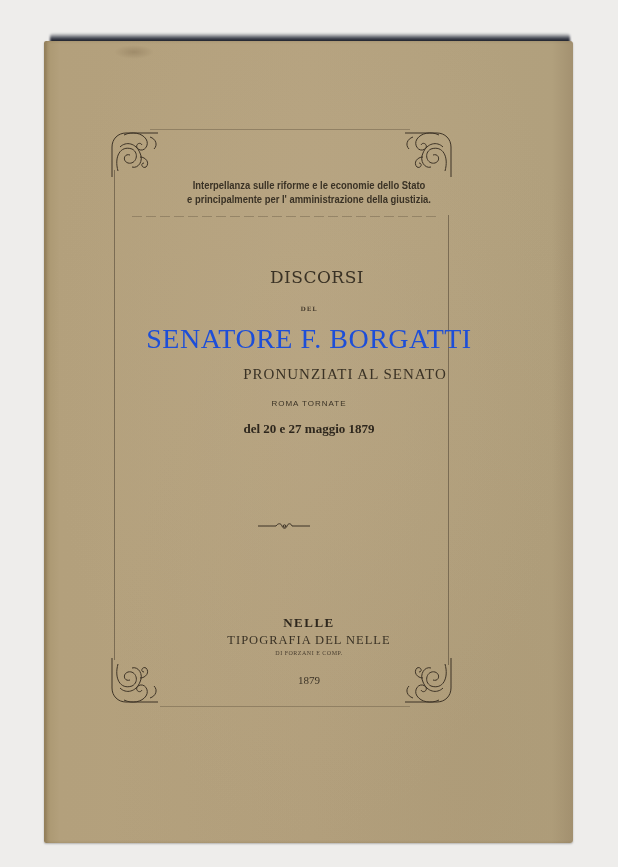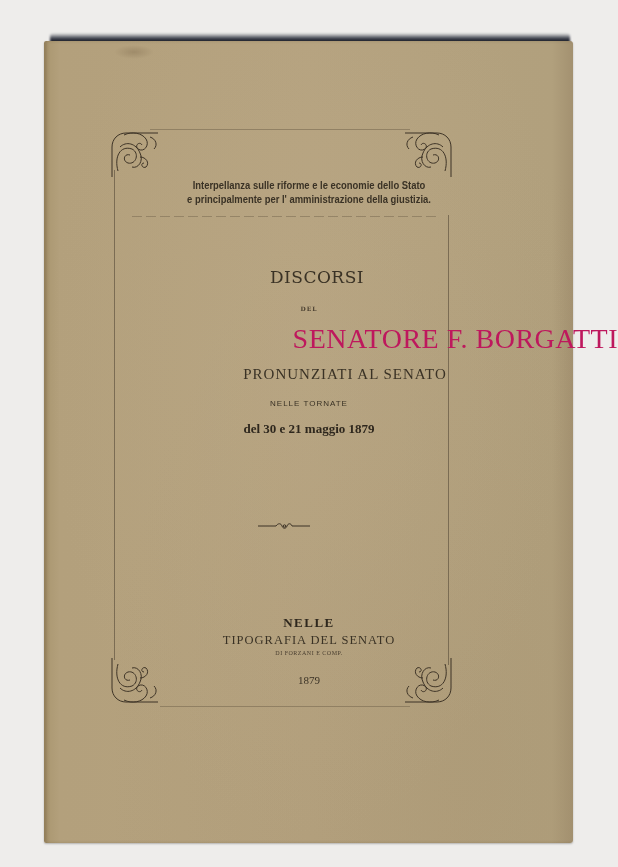--- a/index.html
+++ b/index.html
@@ -42,21 +42,21 @@
       position: absolute; left: 0; width: 618px; text-align: center;
       color: #2e271d; white-space: nowrap;
     }
     .subtitle {
       font-family: "Liberation Sans Narrow", "Liberation Sans", sans-serif;
       font-size: 11.5px; font-weight: bold; letter-spacing: 0px;
       transform: scaleX(0.82); color: #3a3225; line-height: 14px;
     }
     .discorsi { top: 267px; font-size: 17px; letter-spacing: 0.5px; color: #3a3225; font-family: "DejaVu Serif", serif; padding-left: 8px; }
     .del { top: 305px; font-size: 6px; letter-spacing: 1px; font-weight: bold; color: #4a3f30; }
-    .senatore { top: 323px; font-size: 28px; letter-spacing: 0.5px; color: #be185d; font-family: "Liberation Serif", serif; text-align: right; }
+    .senatore { top: 323px; font-size: 28px; letter-spacing: 0.5px; color: #1d4ed8; font-family: "Liberation Serif", serif; }
     .pronunziati { top: 366px; font-size: 15px; letter-spacing: 1px; color: #3a3225; font-family: "Liberation Serif", serif; padding-left: 36px; }
     .nelle { top: 399px; font-size: 8px; letter-spacing: 1px; font-family: "Liberation Sans", sans-serif; color: #3a3225; }
     .date { top: 421px; font-size: 13px; font-weight: bold; color: #2e271d; font-family: "Liberation Serif", serif; }
     .roma { top: 615px; font-size: 13px; font-weight: bold; letter-spacing: 1.5px; font-family: "Liberation Serif", serif; }
     .tipografia { top: 633px; font-size: 12.5px; letter-spacing: 1px; font-family: "Liberation Serif", serif; color: #3a3225; }
     .forzani { top: 650px; font-size: 6px; letter-spacing: 0.5px; font-family: "Liberation Serif", serif; color: #4a3f30; }
     .year { top: 674px; font-size: 11px; font-family: "Liberation Serif", serif; color: #3a3225; }
     .fleuron { position: absolute; left: 258px; top: 515px; width: 52px; height: 8px; }
   </style>
 </head>
@@ -115,28 +115,28 @@
   </svg>
 </div>
 
 <div class="txt subtitle" style="top:178px; left:0;">Interpellanza sulle riforme e le economie dello Stato</div>
 <div class="txt subtitle" style="top:192px; left:0;">e principalmente per l' amministrazione della giustizia.</div>
 
 <div class="txt discorsi">DISCORSI</div>
 <div class="txt del">DEL</div>
 <div class="txt senatore">SENATORE F. BORGATTI</div>
 <div class="txt pronunziati">PRONUNZIATI AL SENATO</div>
-<div class="txt nelle">NELLE TORNATE</div>
-<div class="txt date">del 30 e 21 maggio 1879</div>
+<div class="txt nelle">ROMA TORNATE</div>
+<div class="txt date">del 20 e 27 maggio 1879</div>
 
 <div class="fleuron">
   <svg viewBox="0 0 52 8" width="52" height="8" fill="none" stroke="#3d3326" stroke-width="1">
     <line x1="0" y1="4" x2="18" y2="4"></line>
     <path d="M18 4 C20 1 23 1 24 4 C25 7 28 7 29 4 C30 1 33 1 34 4"></path>
     <circle cx="26.5" cy="4" r="1.2"></circle>
     <line x1="34" y1="4" x2="52" y2="4"></line>
   </svg>
 </div>
 
 <div class="txt roma">NELLE</div>
-<div class="txt tipografia">TIPOGRAFIA DEL SENATO</div>
+<div class="txt tipografia">TIPOGRAFIA DEL NELLE</div>
 <div class="txt forzani">DI FORZANI E COMP.</div>
 <div class="txt year">1879</div>
 
 </body></html>

